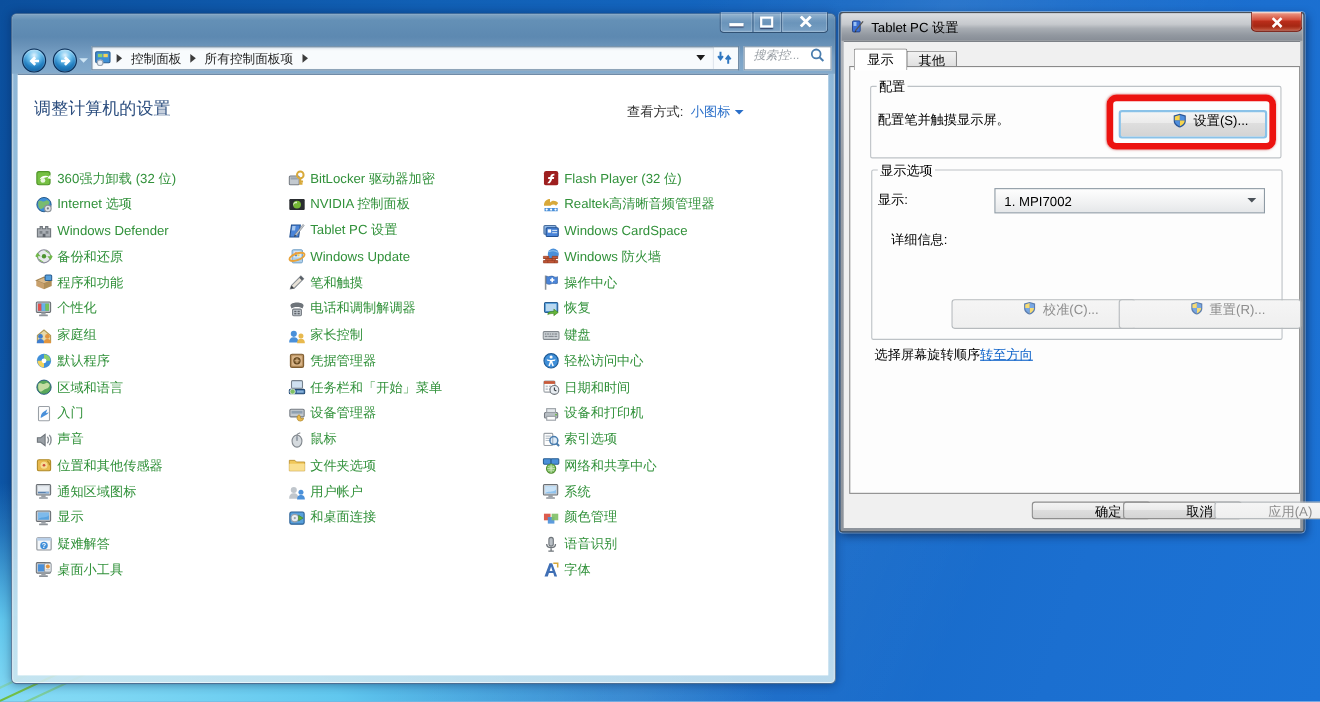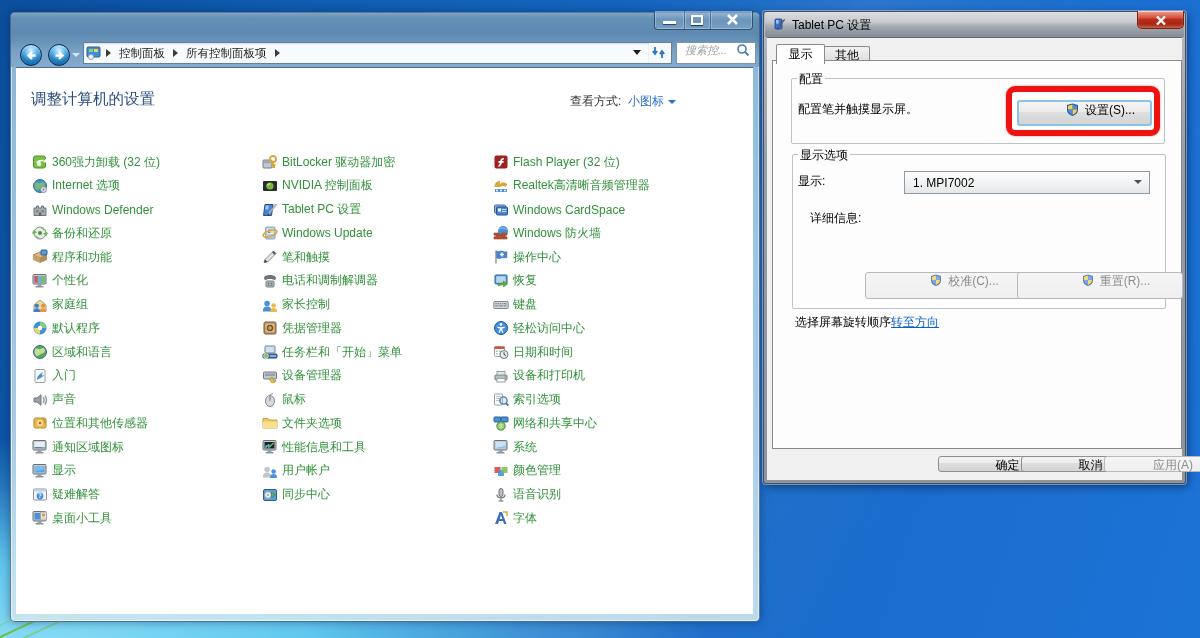--- a/index.html
+++ b/index.html
@@ -392,51 +392,39 @@
         </div>
 <div class="it">
           <svg viewBox="0 0 16 16">
             <path d="M1 3.5 L6 3.5 L7.5 5 L15 5 L15 13 L1 13 Z" fill="#f0c75a" stroke="#b98f2d" stroke-width=".8"></path>
             <path d="M1 6.5 L15 6.5 L15 13 L1 13 Z" fill="#fadf8f"></path>
           </svg>
           <span>文件夹选项</span>
         </div>
 <div class="it">
           <svg viewBox="0 0 16 16">
-            <rect x="1" y="1.5" width="13" height="9.5" rx="1" fill="#c8cdd2" stroke="#6b7075" stroke-width="1"></rect>
-            <rect x="2.5" y="3" width="10" height="6.5" fill="#1e2226"></rect>
-            <rect x="5.5" y="11" width="4" height="2" fill="#9aa0a6"></rect>
-            <rect x="3.5" y="13" width="8" height="1.5" rx=".5" fill="#8d9399"></rect>
-            <path d="M3.5 8.5 L6 6.5 L8 7.5 L11.5 4" stroke="#6fd24a" stroke-width="1.2" fill="none"></path>
-            <rect x="3.5" y="6" width="1.5" height="3.5" fill="#4aa8e0"></rect>
-            <rect x="6" y="5" width="1.5" height="4.5" fill="#4aa8e0"></rect>
-          </svg>
-          <span>性能信息和工具</span>
-        </div>
-<div class="it">
-          <svg viewBox="0 0 16 16">
             <g transform="translate(0.5,3.5) scale(1.15)">
               <circle cx="4" cy="2.6" r="2.4" fill="#c0c6cc"></circle>
               <path d="M0.3 9.5 C0.3 6.2 2 5.2 4 5.2 C6 5.2 7.7 6.2 7.7 9.5 Z" fill="#c0c6cc"></path>
             </g>
             <g transform="translate(7.8,6) scale(0.95)">
               <circle cx="4" cy="2.6" r="2.4" fill="#4a90d9"></circle>
               <path d="M0.3 9.5 C0.3 6.2 2 5.2 4 5.2 C6 5.2 7.7 6.2 7.7 9.5 Z" fill="#4a90d9"></path>
             </g>
           </svg>
           <span>用户帐户</span>
         </div>
 <div class="it">
           <svg viewBox="0 0 16 16">
             <rect x="1.5" y="2.5" width="13" height="11" rx="1.5" fill="#58a0dc" stroke="#2a5f93"></rect>
             <circle cx="6" cy="8" r="3.4" fill="#e8edf2" stroke="#9aa0a6"></circle>
             <circle cx="6" cy="8" r="1" fill="#9aa0a6"></circle>
             <path d="M9.5 5.5 L13.5 8 L9.5 10.5 Z" fill="#63b53a" stroke="#3d7d1e" stroke-width=".5"></path>
           </svg>
-          <span>同步中心</span>
+          <span>和桌面连接</span>
         </div>
 </div>
   <div class="col" id="c3" style="left:477px;">
 <div class="it">
           <svg viewBox="0 0 16 16">
             <rect x="1.5" y="1.5" width="13" height="13" rx="2" fill="#9e1f1f"></rect>
             <path d="M11 4 C8.5 4 7.5 5 7.2 7 L5.5 7 L5.2 8.8 L6.9 8.8 C6.6 10.5 6 11.2 4.5 12.5 L6.8 12.5 C8.2 11.2 8.6 10 8.9 8.8 L10.5 8.8 L10.8 7 L9.2 7 C9.4 5.8 10 5.6 11 5.6 Z" fill="#fff"></path>
           </svg>
           <span>Flash Player (32 位)</span>
         </div>

